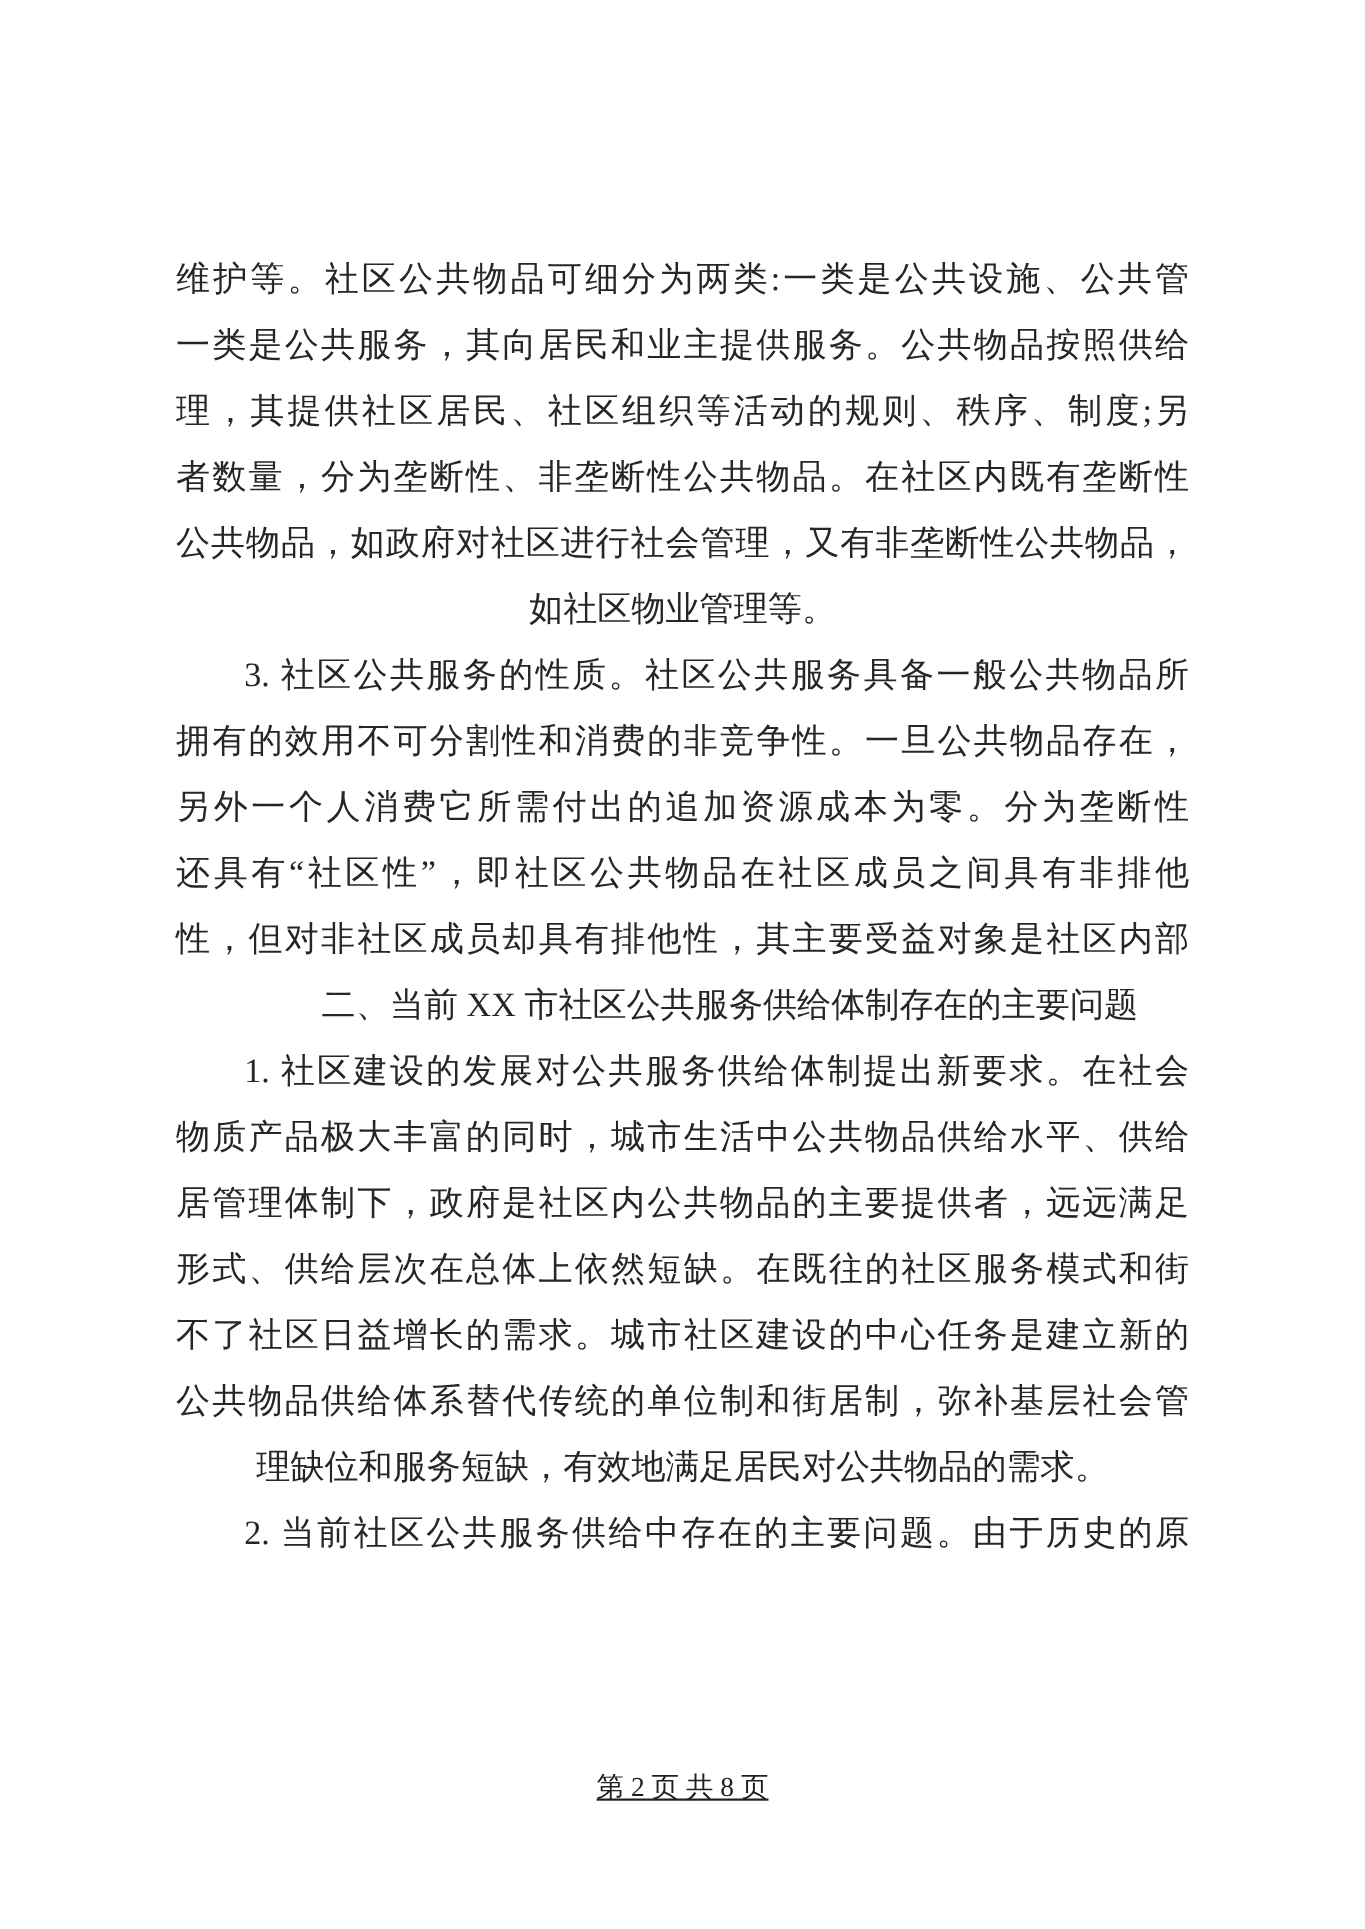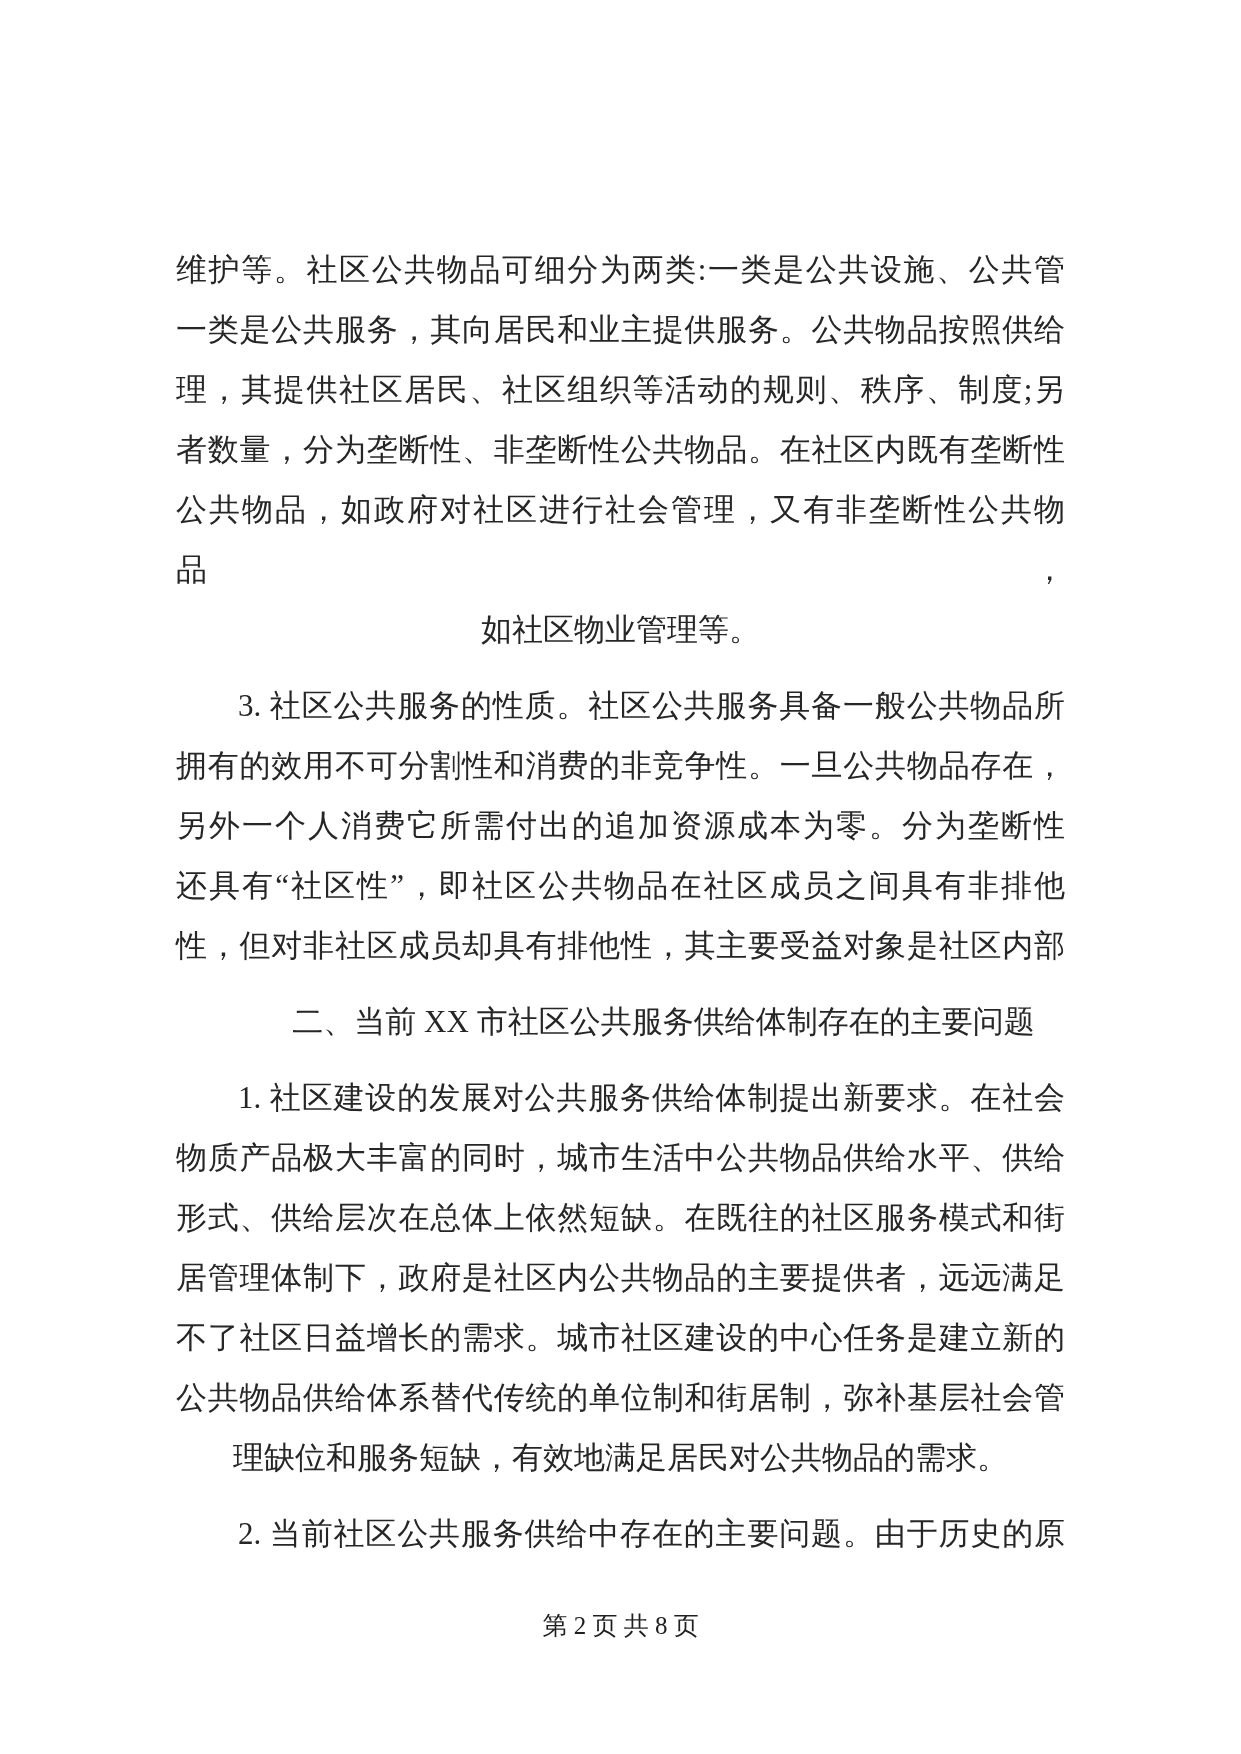--- a/index.html
+++ b/index.html
@@ -11,21 +11,21 @@
     overflow: hidden;
     font-family: "Liberation Serif", "DejaVu Serif", serif;
     color: #262626;
   }
   .content {
     position: absolute;
     left: 160px;
     top: 224px;
     width: 921px;
   }
-  .paragraph { margin: 16px; padding: 0; }
+  .paragraph { margin: 0; padding: 0; }
   .line {
     font-size: 31px;
     line-height: 60px;
     letter-spacing: 0;
     text-align: justify;
     text-align-last: justify;
     -moz-text-align-last: justify;
   }
   .line.flush {
     text-align: center;
@@ -36,20 +36,21 @@
   .paragraph.heading .line.indent { text-indent: 86px; }
   .footer {
     position: absolute;
     left: 0;
     top: 1610px;
     width: 100%;
     text-align: center;
     font-size: 25px;
     line-height: 32px;
     color: #1f1f1f;
+    text-decoration: underline;
   }
 </style>
 </head>
 <body>
 
 <div class="page">
   <div class="content" id="paragraphs">
       <div class="paragraph">
         <div class="line">维护等。社区公共物品可细分为两类:一类是公共设施、公共管</div>
         <div class="line">一类是公共服务，其向居民和业主提供服务。公共物品按照供给</div>
@@ -64,22 +65,22 @@
         <div class="line">另外一个人消费它所需付出的追加资源成本为零。分为垄断性</div>
         <div class="line">还具有“社区性”，即社区公共物品在社区成员之间具有非排他</div>
         <div class="line">性，但对非社区成员却具有排他性，其主要受益对象是社区内部</div>
       </div>
       <div class="paragraph heading">
         <div class="line flush indent">二、当前 XX 市社区公共服务供给体制存在的主要问题</div>
       </div>
       <div class="paragraph">
         <div class="line indent">1. 社区建设的发展对公共服务供给体制提出新要求。在社会</div>
         <div class="line">物质产品极大丰富的同时，城市生活中公共物品供给水平、供给</div>
+        <div class="line">居管理体制下，政府是社区内公共物品的主要提供者，远远满足</div>
         <div class="line">形式、供给层次在总体上依然短缺。在既往的社区服务模式和街</div>
-        <div class="line">居管理体制下，政府是社区内公共物品的主要提供者，远远满足</div>
         <div class="line">不了社区日益增长的需求。城市社区建设的中心任务是建立新的</div>
         <div class="line">公共物品供给体系替代传统的单位制和街居制，弥补基层社会管</div>
         <div class="line flush">理缺位和服务短缺，有效地满足居民对公共物品的需求。</div>
       </div>
       <div class="paragraph">
         <div class="line indent">2. 当前社区公共服务供给中存在的主要问题。由于历史的原</div>
       </div>
     </div>
   <div class="footer">
     <span>第 2 页 共 8 页</span>

